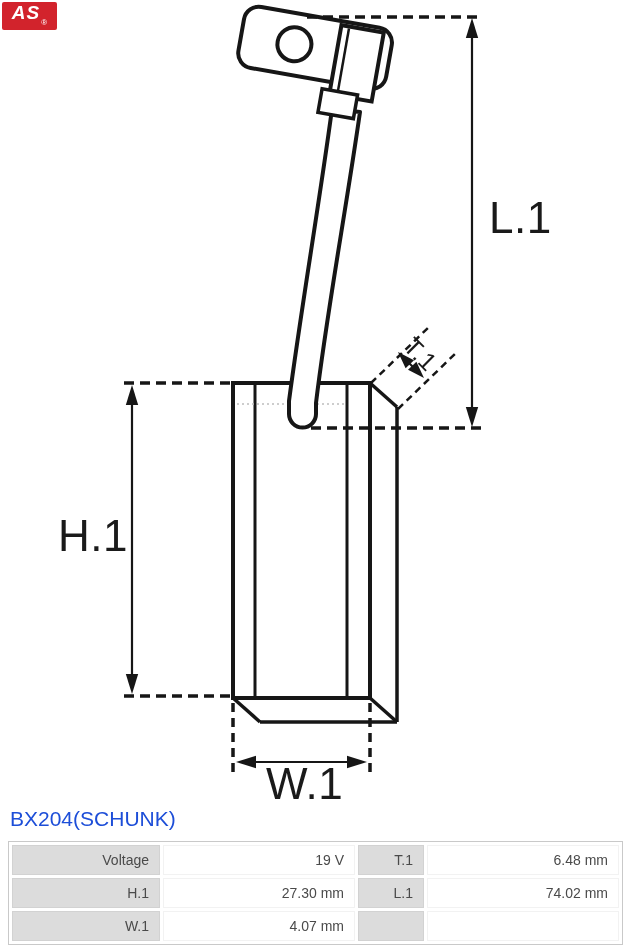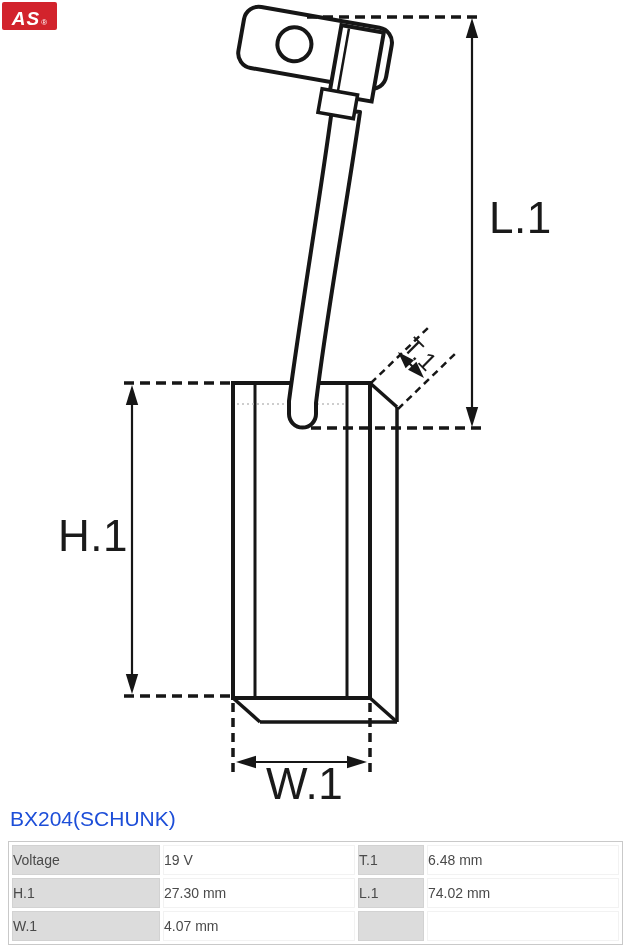--- a/index.html
+++ b/index.html
@@ -8,21 +8,21 @@
     width:632px;height:946px;
     background:#ffffff;
     font-family:"Liberation Sans","DejaVu Sans",sans-serif;
     overflow:hidden;
   }
   .logo-badge{
     position:absolute;left:2px;top:2px;
     width:55px;height:28px;
     background:#d2232c;
     color:#ffffff;
-    display:flex;align-items:flex-end;justify-content:center;
+    display:flex;align-items:flex-start;justify-content:center;
     font-weight:bold;font-style:italic;
     font-size:19px;letter-spacing:1px;
     border-radius:2px;
   }
   .logo-badge .reg{
     font-size:8px;font-style:normal;font-weight:normal;
     align-self:flex-end;margin:0 0 3px 1px;letter-spacing:0;
   }
   .drawing{position:absolute;left:0;top:0;}
   .dim-text{
@@ -45,21 +45,21 @@
     border-spacing:3px;
     border:1px solid #c9c9c9;
     background:#ffffff;
     table-layout:fixed;
     font-size:14px;
     color:#4a4a4a;
   }
   table.spec th, table.spec td{
     height:28px;
     padding:0 10px 0 0;
-    text-align:left;
+    text-align:right;
     font-weight:400;
     vertical-align:middle;
     overflow:hidden;
   }
   table.spec th{
     background:#dcdcdc;
     border:1px solid #d2d2d2;
   }
   table.spec td{
     background:#ffffff;

